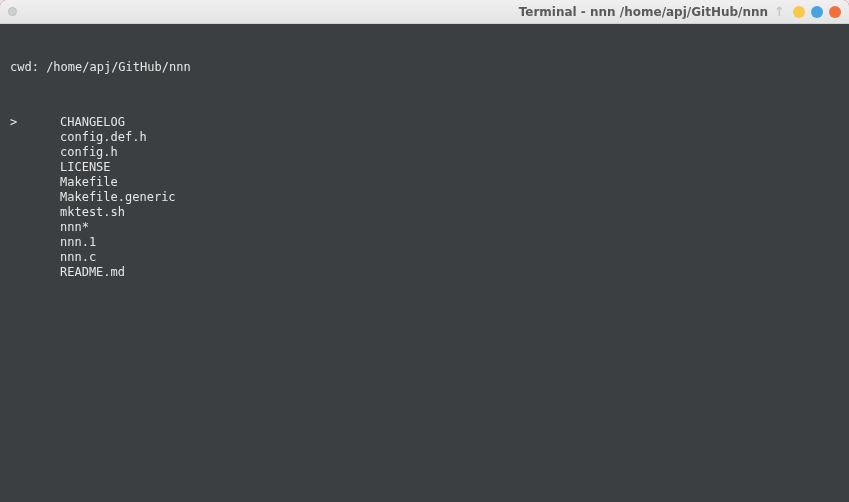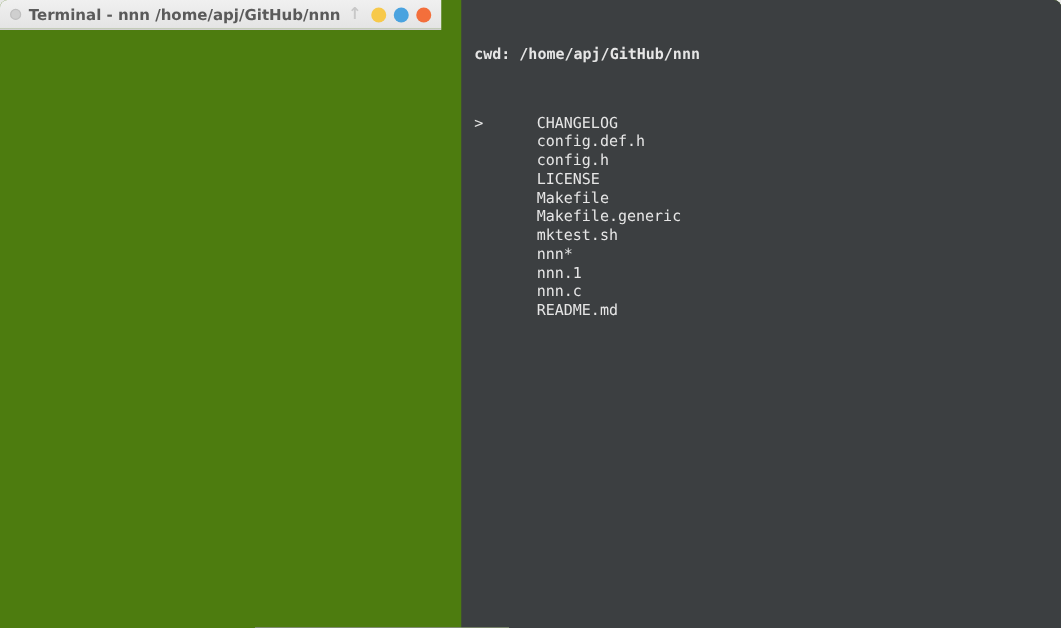--- a/index.html
+++ b/index.html
@@ -11,24 +11,24 @@
       width: 849px;
       height: 502px;
       font-family: "DejaVu Sans", "Helvetica Neue", Arial, sans-serif;
       background: #e8e8e8;
       overflow: hidden;
     }
     .window {
       width: 849px;
       height: 502px;
       display: flex;
-      background: #4d7c0f;
+      flex-direction: column;
+      background: #be185d;
       border-radius: 6px 6px 0 0;
       overflow: hidden;
-      gap: 16px;
     }
     .titlebar {
       height: 24px;
       background: linear-gradient(to bottom, #f0f0f0, #e4e4e4);
       border-bottom: 1px solid #d0d0d0;
       display: flex;
       align-items: center;
       padding: 0 8px;
       font-size: 12px;
       color: #6a6a6a;
@@ -80,21 +80,20 @@
       color: #e6e6e6;
       font-family: "DejaVu Sans Mono", "Liberation Mono", "Courier New", monospace;
       font-size: 12px;
       line-height: 15px;
       padding: 6px 10px 10px 10px;
       overflow: hidden;
       white-space: pre;
     }
     .cwd-line {
       margin-bottom: 10px;
-      font-weight: bold;
     }
     .file-list {
       padding-left: 0;
     }
     .file-row {
       display: flex;
     }
     .cursor-col {
       width: 14px;
       display: inline-block;

